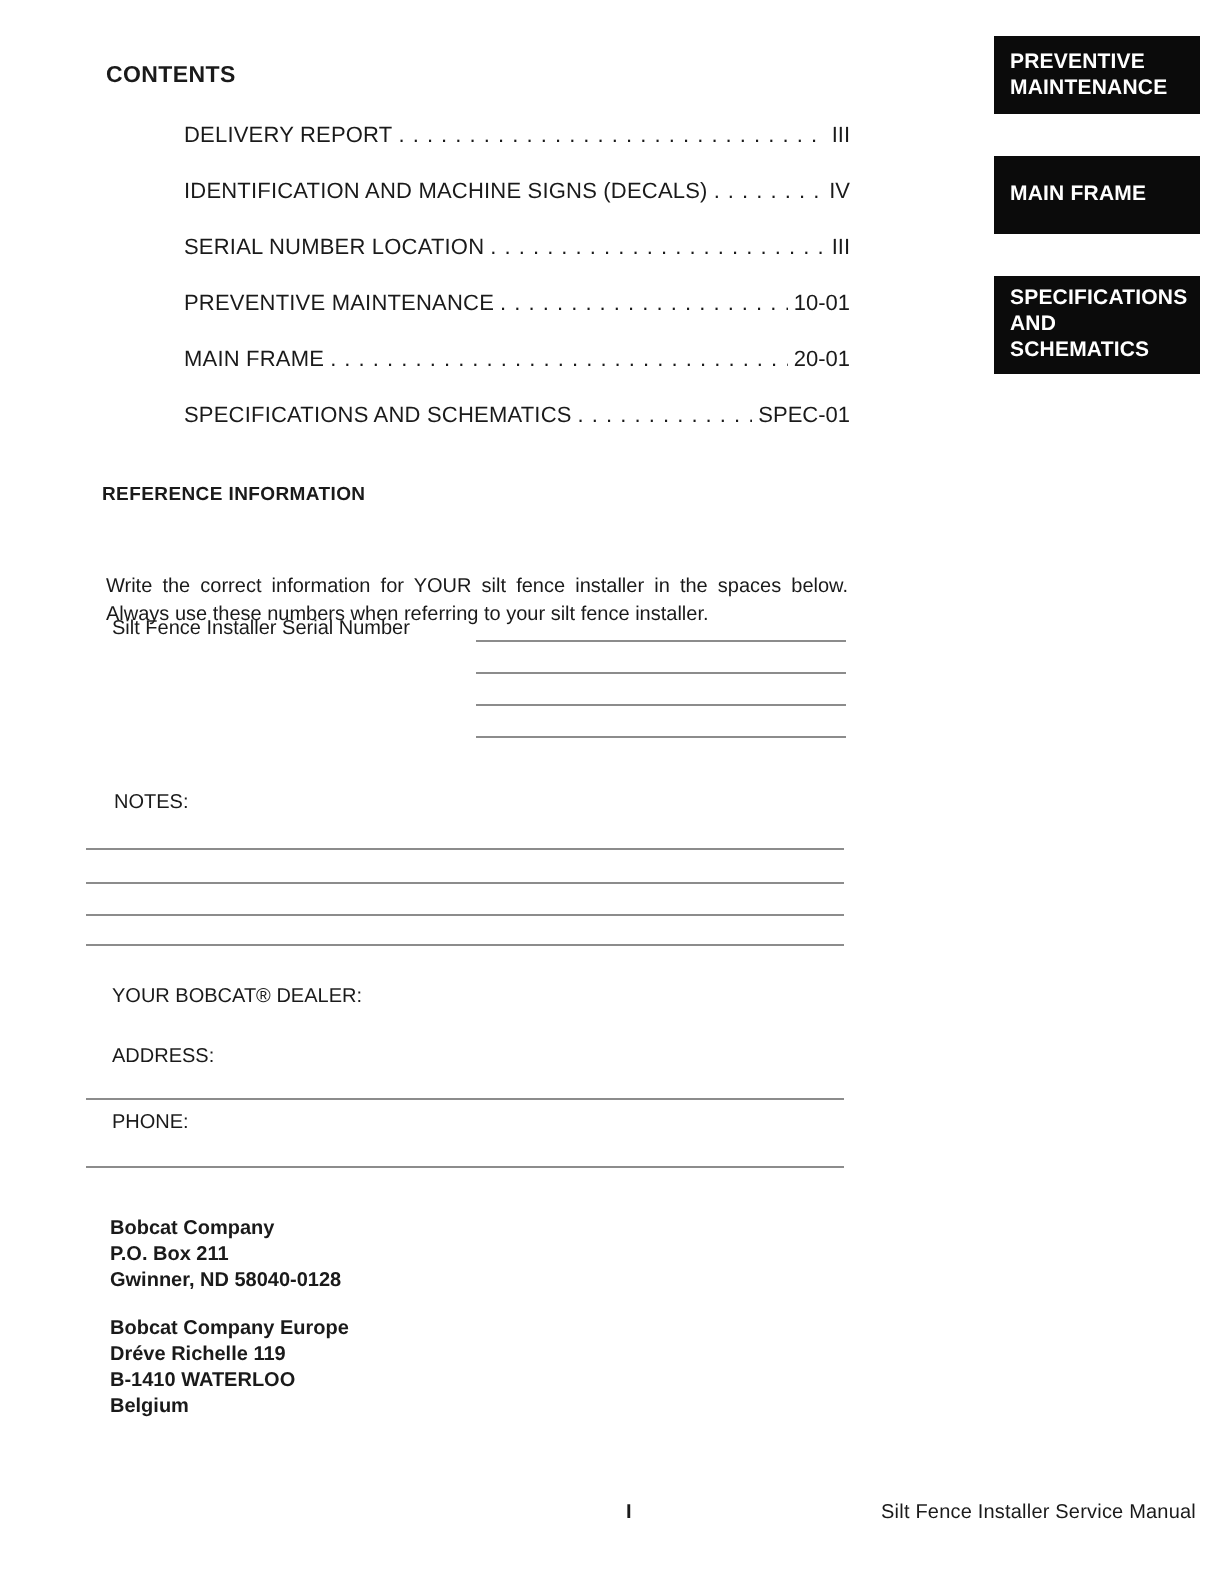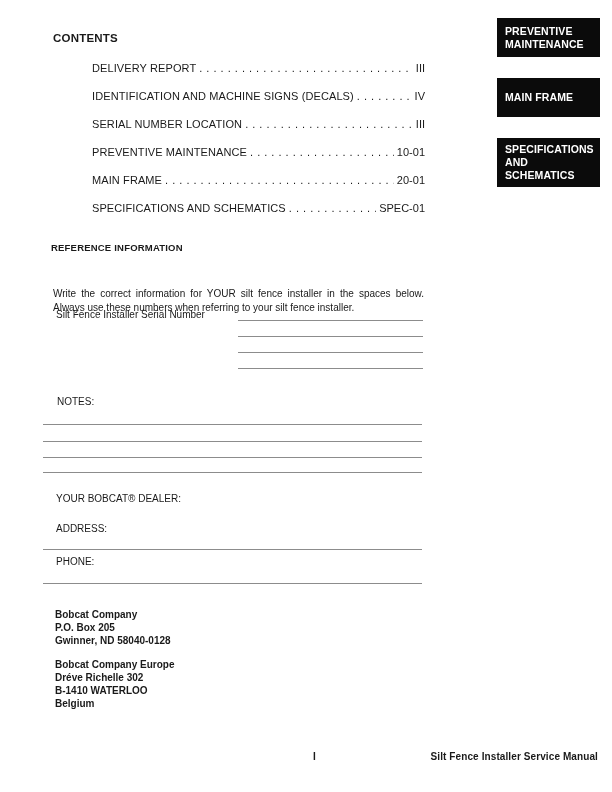--- a/index.html
+++ b/index.html
@@ -78,21 +78,21 @@
     left: 55px; font-size: 10px; line-height: 13px; font-weight: bold;
   }
 
   
   .footer-page-num {
     left: 313px; top: 751px;
     font-size: 10px; font-weight: bold;
   }
   .footer-title {
     right: 14px; top: 751px;
-    font-size: 10px; font-weight: bold;
+    font-size: 10px; font-weight: normal;
     letter-spacing: 0.1px;
   }
 </style>
 </head>
 <body>
 
 <div class="abs contents-title">CONTENTS</div>
 
 <div class="abs toc-row" style="top:62px">
   <span class="toc-label">DELIVERY REPORT</span>
@@ -151,24 +151,24 @@
 <div class="abs form-line wide-line" style="top:472px"></div>
 
 <div class="abs label-sm" style="left:56px; top:493px">YOUR BOBCAT® DEALER:</div>
 <div class="abs label-sm" style="left:56px; top:523px">ADDRESS:</div>
 <div class="abs form-line wide-line" style="top:549px"></div>
 <div class="abs label-sm" style="left:56px; top:556px">PHONE:</div>
 <div class="abs form-line wide-line" style="top:583px"></div>
 
 <div class="abs addr-block" style="top:608px">
   <div>Bobcat Company</div>
-  <div>P.O. Box 205</div>
+  <div>P.O. Box 211</div>
   <div>Gwinner, ND 58040-0128</div>
 </div>
 <div class="abs addr-block" style="top:658px">
   <div>Bobcat Company Europe</div>
-  <div>Dréve Richelle 302</div>
+  <div>Dréve Richelle 119</div>
   <div>B-1410 WATERLOO</div>
   <div>Belgium</div>
 </div>
 
 <div class="abs footer-page-num">I</div>
 <div class="abs footer-title">Silt Fence Installer Service Manual</div>
 
 </body></html>

